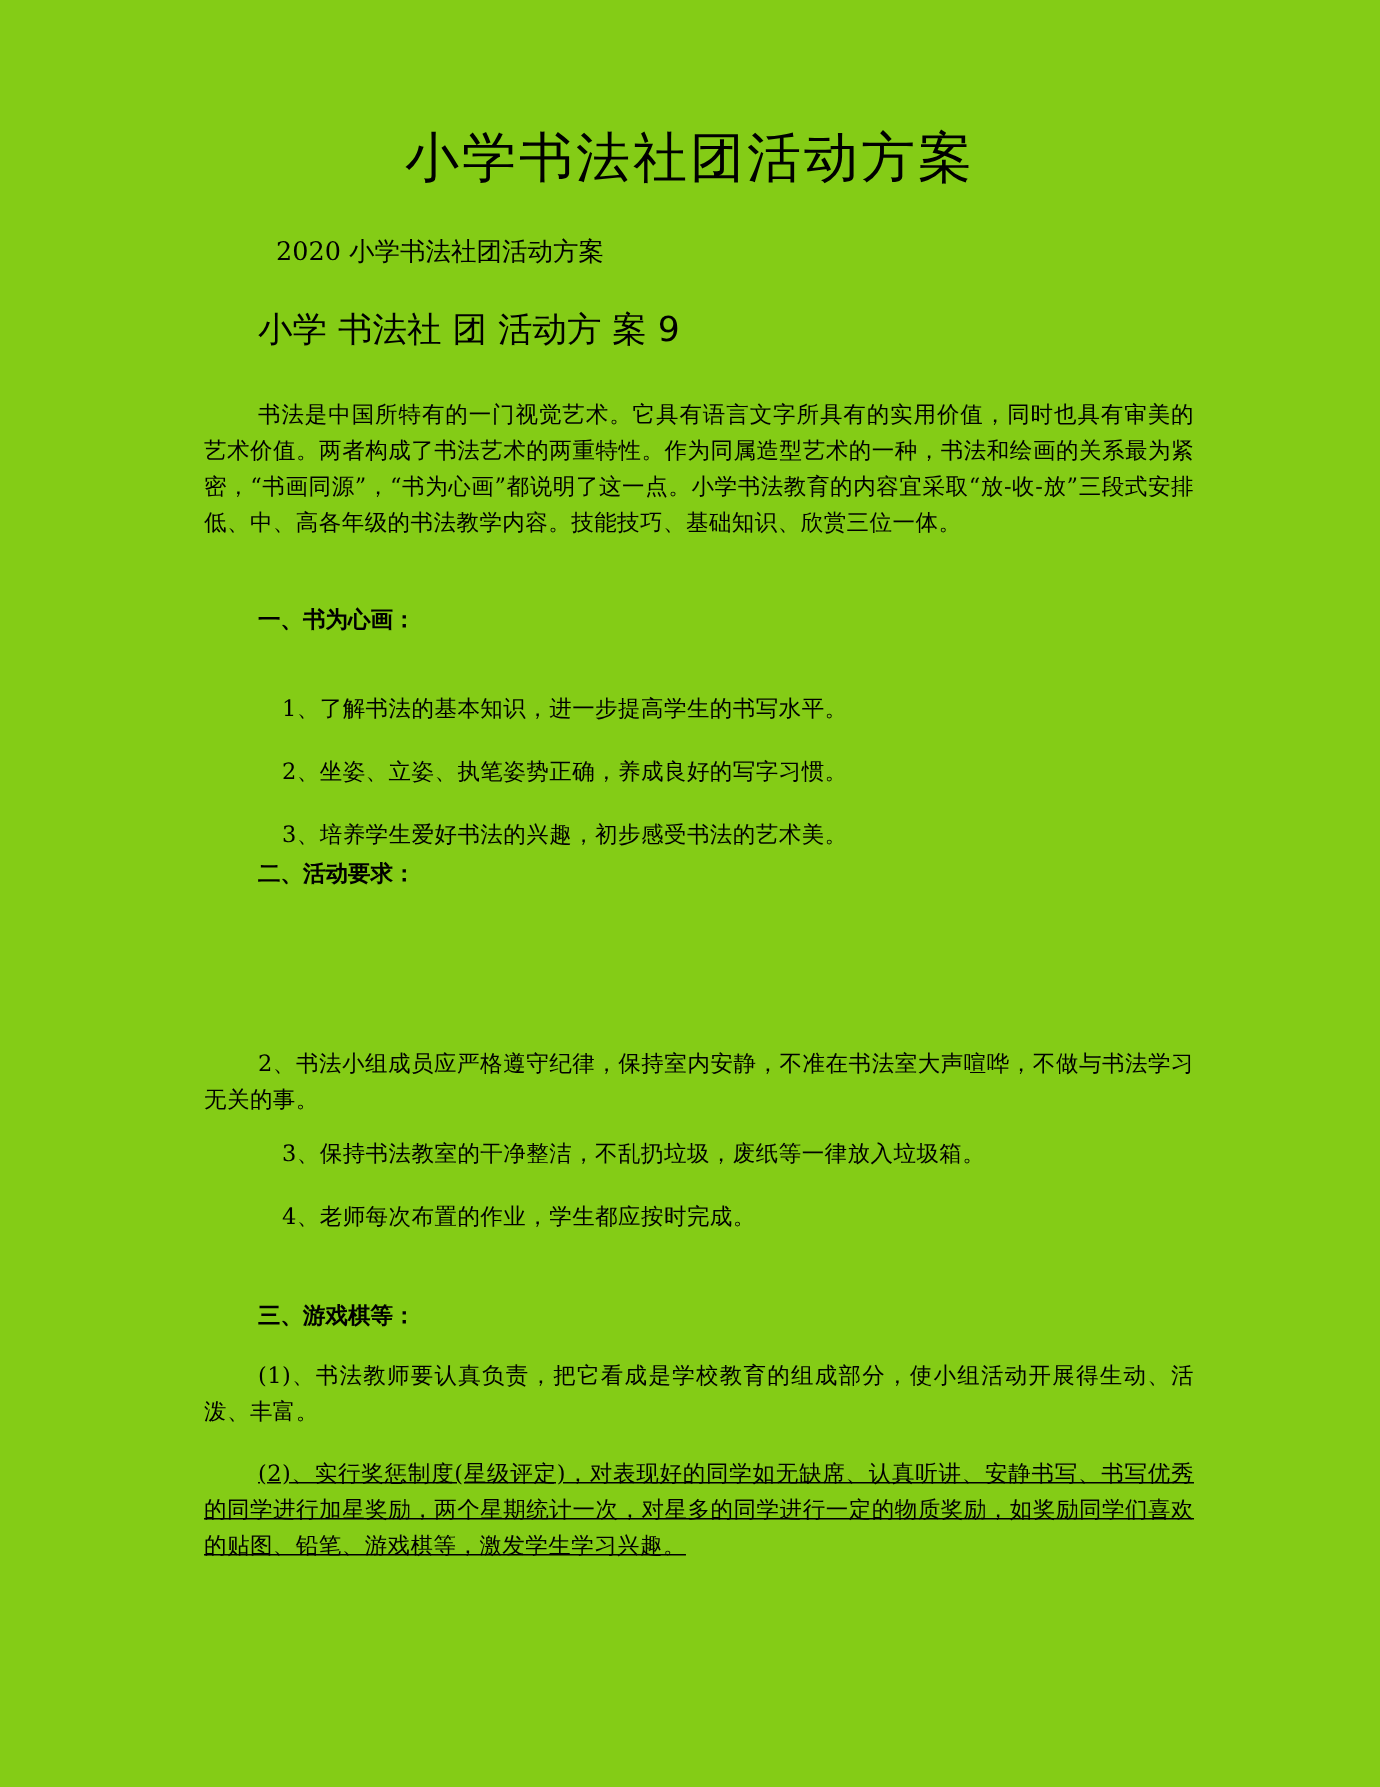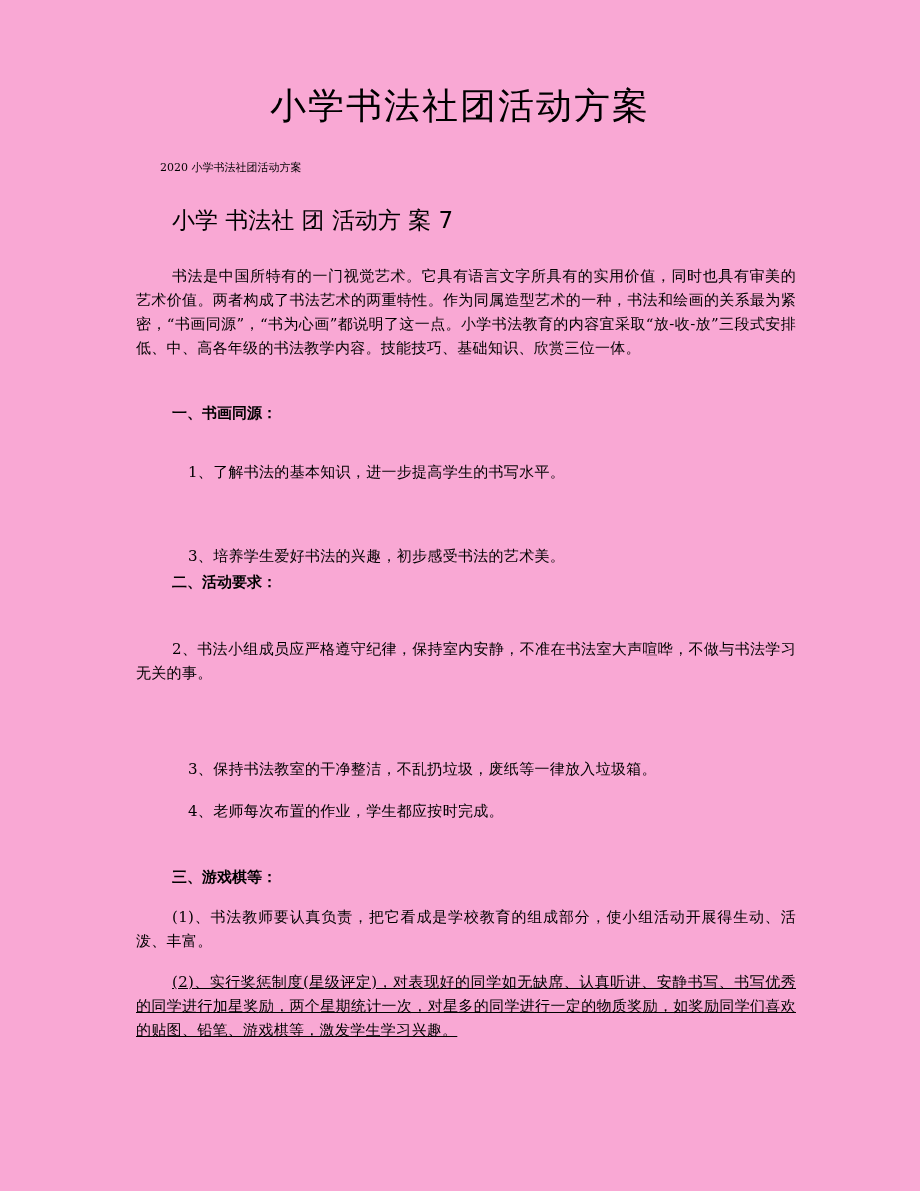--- a/index.html
+++ b/index.html
@@ -14,40 +14,40 @@
       overflow: hidden;
       font-family: "DejaVu Serif", "Liberation Serif", serif;
       color: #000000;
     }
     .page {
       position: absolute;
       left: 0;
       top: 0;
       width: 920px;
       height: 1191px;
-      background: #f9a8d4;
+      background: #84cc16;
     }
     .title {
       position: absolute;
       left: 0;
       top: 82px;
       width: 920px;
       text-align: center;
       font-size: 36px;
       line-height: 48px;
       font-weight: normal;
       letter-spacing: 2px;
       font-family: "DejaVu Sans", "Liberation Sans", sans-serif;
       margin: 0;
     }
     .subtitle {
       position: absolute;
-      left: 160px;
+      left: 184px;
       top: 157px;
-      font-size: 11px;
+      font-size: 17px;
       line-height: 22px;
       margin: 0;
       text-align: right;
     }
     .h2 {
       position: absolute;
       left: 172px;
       top: 204px;
       font-size: 23px;
       line-height: 32px;
@@ -86,30 +86,31 @@
   </style>
 </head>
 <body>
 
 <div class="page">
 
   <h1 class="title">小学书法社团活动方案</h1>
 
   <p class="subtitle">2020 小学书法社团活动方案</p>
 
-  <h2 class="h2">小学 书法社 团 活动方 案 7</h2>
+  <h2 class="h2">小学 书法社 团 活动方 案 9</h2>
 
   <p class="para" style="top:264px;">书法是中国所特有的一门视觉艺术。它具有语言文字所具有的实用价值，同时也具有审美的艺术价值。两者构成了书法艺术的两重特性。作为同属造型艺术的一种，书法和绘画的关系最为紧密，“书画同源”，“书为心画”都说明了这一点。小学书法教育的内容宜采取“放-收-放”三段式安排低、中、高各年级的书法教学内容。技能技巧、基础知识、欣赏三位一体。</p>
 
-  <p class="section" style="top:402px;">一、书画同源：</p>
+  <p class="section" style="top:402px;">一、书为心画：</p>
   <p class="item" style="top:445px;">1、了解书法的基本知识，进一步提高学生的书写水平。</p>
+  <p class="item" style="top:487px;">2、坐姿、立姿、执笔姿势正确，养成良好的写字习惯。</p>
   <p class="item" style="top:529px;">3、培养学生爱好书法的兴趣，初步感受书法的艺术美。</p>
 
   <p class="section" style="top:571px;">二、活动要求：</p>
-  <p class="para" style="top:637px;">2、书法小组成员应严格遵守纪律，保持室内安静，不准在书法室大声喧哗，不做与书法学习无关的事。</p>
+  <p class="para" style="top:697px;">2、书法小组成员应严格遵守纪律，保持室内安静，不准在书法室大声喧哗，不做与书法学习无关的事。</p>
   <p class="item" style="top:742px;">3、保持书法教室的干净整洁，不乱扔垃圾，废纸等一律放入垃圾箱。</p>
   <p class="item" style="top:784px;">4、老师每次布置的作业，学生都应按时完成。</p>
 
   <p class="section" style="top:866px;">三、游戏棋等：</p>
   <p class="para" style="top:905px;">(1)、书法教师要认真负责，把它看成是学校教育的组成部分，使小组活动开展得生动、活泼、丰富。</p>
   <p class="para" style="top:970px;text-decoration:underline;">(2)、实行奖惩制度(星级评定)，对表现好的同学如无缺席、认真听讲、安静书写、书写优秀的同学进行加星奖励，两个星期统计一次，对星多的同学进行一定的物质奖励，如奖励同学们喜欢的贴图、铅笔、游戏棋等，激发学生学习兴趣。</p>
 
 </div>
 
 </body></html>

